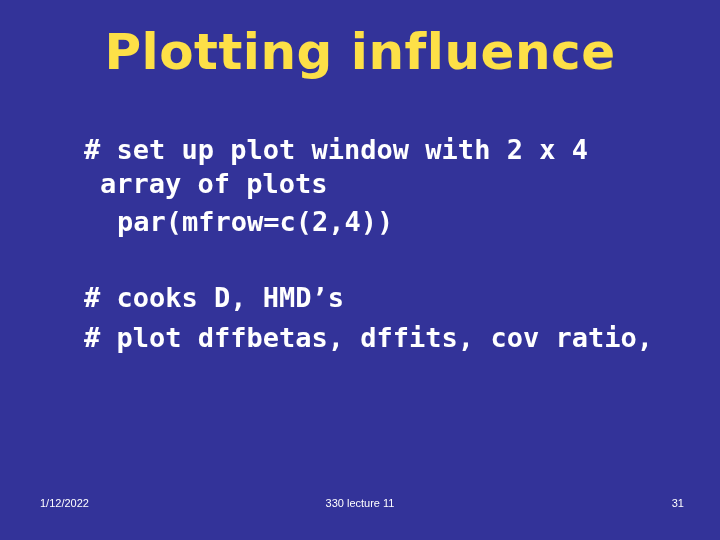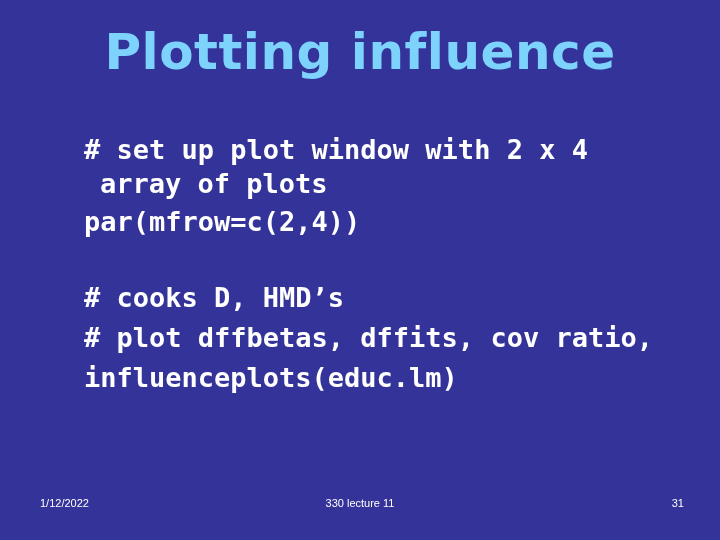--- a/index.html
+++ b/index.html
@@ -20,21 +20,21 @@
     box-sizing: border-box;
   }
 
   
   #title {
     position: absolute;
     left: 0;
     top: 22px;
     width: 720px;
     text-align: center;
-    color: #7dd3fc;
+    color: #fde047;
     font-family: "DejaVu Sans", sans-serif;
     font-weight: bold;
     font-size: 50px;
     line-height: 60px;
     letter-spacing: 0.5px;
     white-space: nowrap;
   }
 
   
   #body {
@@ -51,20 +51,21 @@
   }
   .code-line {
     white-space: pre;
     line-height: 34px;
   }
   .code-line.cont {
     text-indent: 16px;
   }
   .code-line.spaced {
     line-height: 41px;
+    margin-left: 33px;
   }
   #block-2 {
     margin-top: 36px;
   }
   #block-2 .code-line {
     line-height: 40px;
   }
 
   
   #footer {
@@ -111,21 +112,20 @@
 
     <div class="code-block" id="block-1">
       <div class="code-line"># set up plot window with 2 x 4</div>
       <div class="code-line cont">array of plots</div>
       <div class="code-line spaced">par(mfrow=c(2,4))</div>
     </div>
 
     <div class="code-block" id="block-2">
       <div class="code-line"># cooks D, HMD’s</div>
       <div class="code-line"># plot dffbetas, dffits, cov ratio,</div>
-      <div class="code-line">influenceplots(educ.lm)</div>
     </div>
 
   </div>
 
   <div id="footer">
     <div id="footer-date">1/12/2022</div>
     <div id="footer-center">330 lecture 11</div>
     <div id="footer-page">31</div>
   </div>
 

